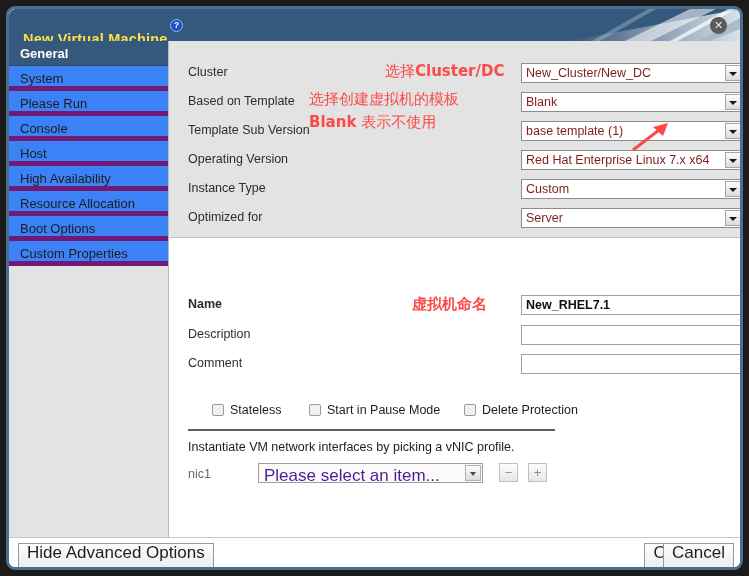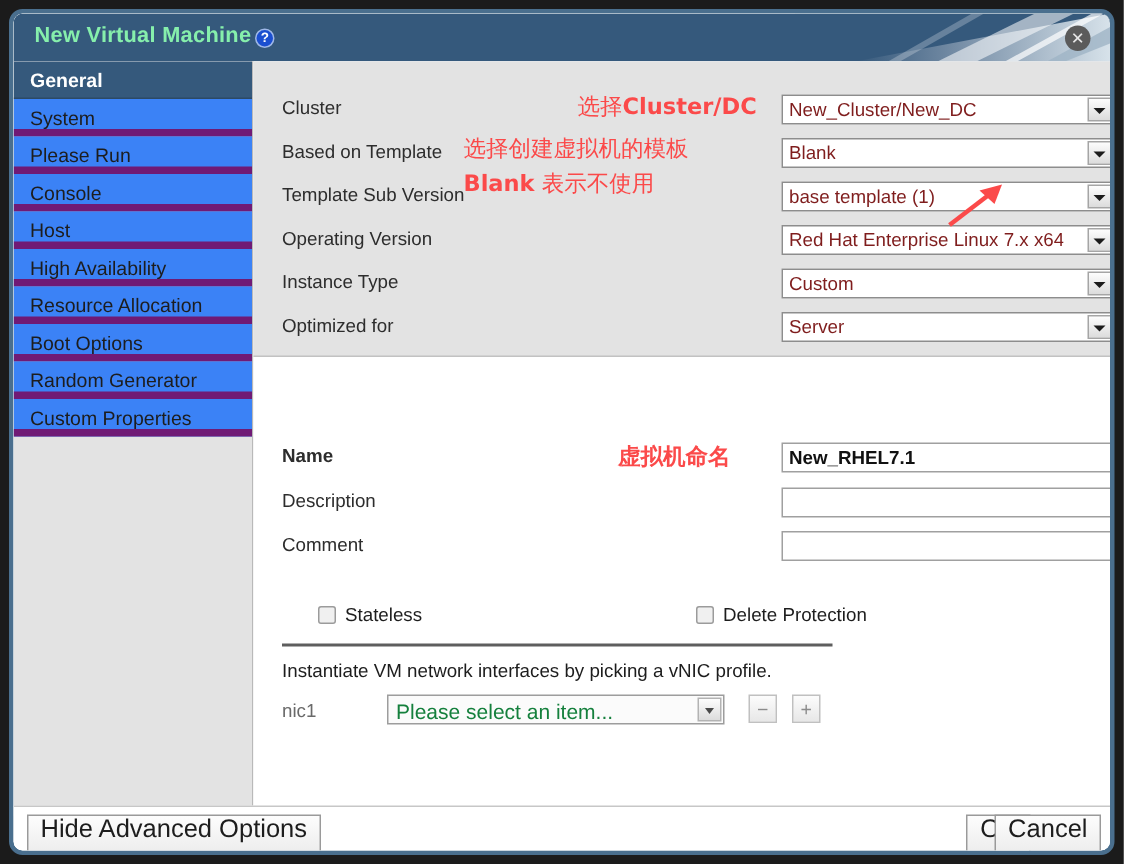--- a/index.html
+++ b/index.html
@@ -38,22 +38,22 @@
     overflow: hidden;
   }
   #titlebar .streaks {
     position: absolute;
     right: 0; top: 0;
     width: 210px; height: 32px;
     overflow: hidden;
   }
   #title-text {
     position: absolute;
-    left: 14px; top: 7px;
-    color: #86efac;
+    left: 14px; top: 22px;
+    color: #fde047;
     font-size: 14.5px;
     font-weight: bold;
     letter-spacing: 0.2px;
     white-space: nowrap;
   }
   #help-icon {
     position: absolute;
     left: 161px; top: 10px;
     width: 13px; height: 13px;
     border-radius: 50%;
@@ -244,22 +244,22 @@
     left: 89px; top: 66px;
     width: 225px; height: 20px;
     background: #fbfbfb;
     border: 1px solid #9d9d9d;
     box-sizing: border-box;
     cursor: pointer;
   }
   #nic-ddl .val {
     position: absolute;
     left: 5px; top: 2px;
-    font-size: 14px;
-    color: #15803d;
+    font-size: 17px;
+    color: #4c1d95;
   }
   #nic-ddl .arrowbox {
     position: absolute;
     right: 1px; top: 1px;
     width: 16px; height: 16px;
     background: linear-gradient(#fdfdfd, #dcdcdc);
     border: 1px solid #b3b3b3;
     box-sizing: border-box;
   }
   #nic-ddl .arrowbox:after {
@@ -356,21 +356,20 @@
 
       <div id="sidebar">
         <div class="side-item active">General</div>
         <div class="side-item">System</div>
         <div class="side-item">Please Run</div>
         <div class="side-item">Console</div>
         <div class="side-item">Host</div>
         <div class="side-item">High Availability</div>
         <div class="side-item">Resource Allocation</div>
         <div class="side-item">Boot Options</div>
-        <div class="side-item">Random Generator</div>
         <div class="side-item">Custom Properties</div>
       </div>
 
       <div id="main">
 
         <div id="top-panel">
 
           <div class="row" style="top:22px;">
             <div class="flabel">Cluster</div>
             <div class="ddl" style="top:0;">
@@ -460,20 +459,23 @@
             <div class="tin" style="top:0;">
               <div class="val"></div>
             </div>
           </div>
 
           <div style="position:absolute; left:0; top:159px; width:100%;">
             <div id="checkrow">
               <div class="cbwrap" style="left:19px;">
                 <span class="cbbox"></span><span>Stateless</span>
               </div>
+              <div class="cbwrap" style="left:116px;">
+                <span class="cbbox"></span><span>Start in Pause Mode</span>
+              </div>
               <div class="cbwrap" style="left:271px;">
                 <span class="cbbox"></span><span>Delete Protection</span>
               </div>
             </div>
 
             <div id="hrule"></div>
 
             <div id="nic-desc">Instantiate VM network interfaces by picking a vNIC profile.</div>
 
             <div id="nic-label">nic1</div>

